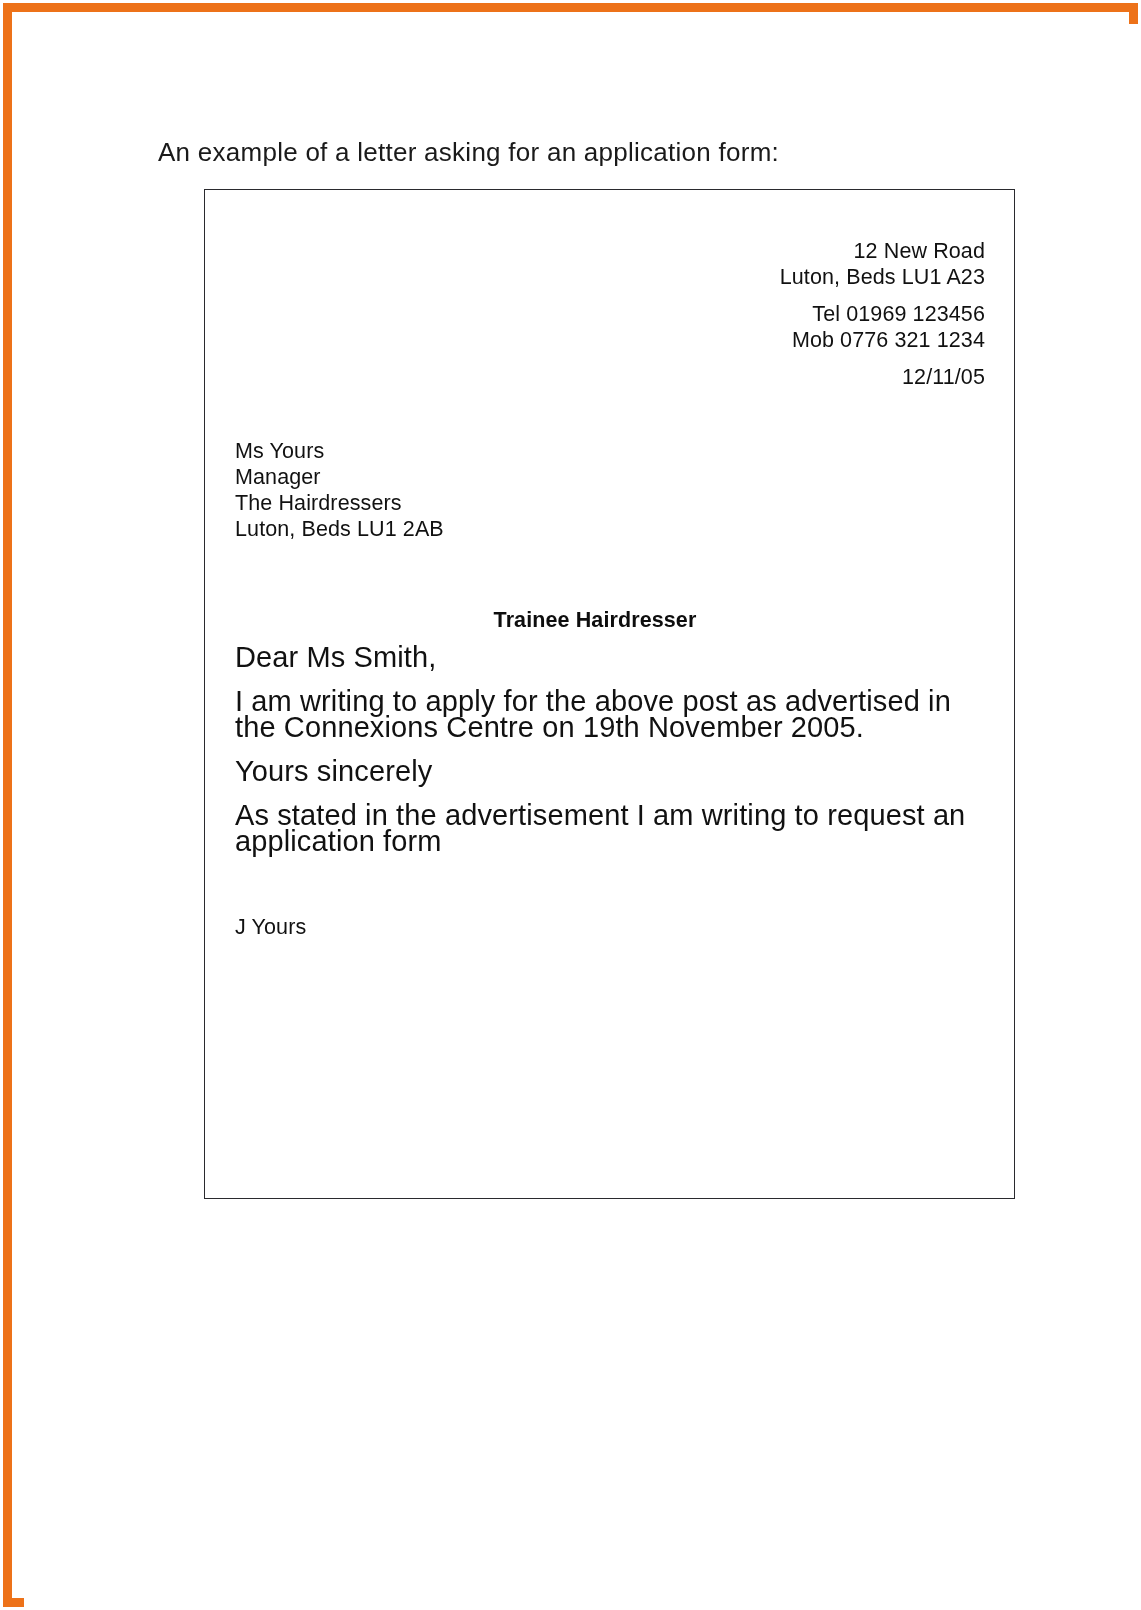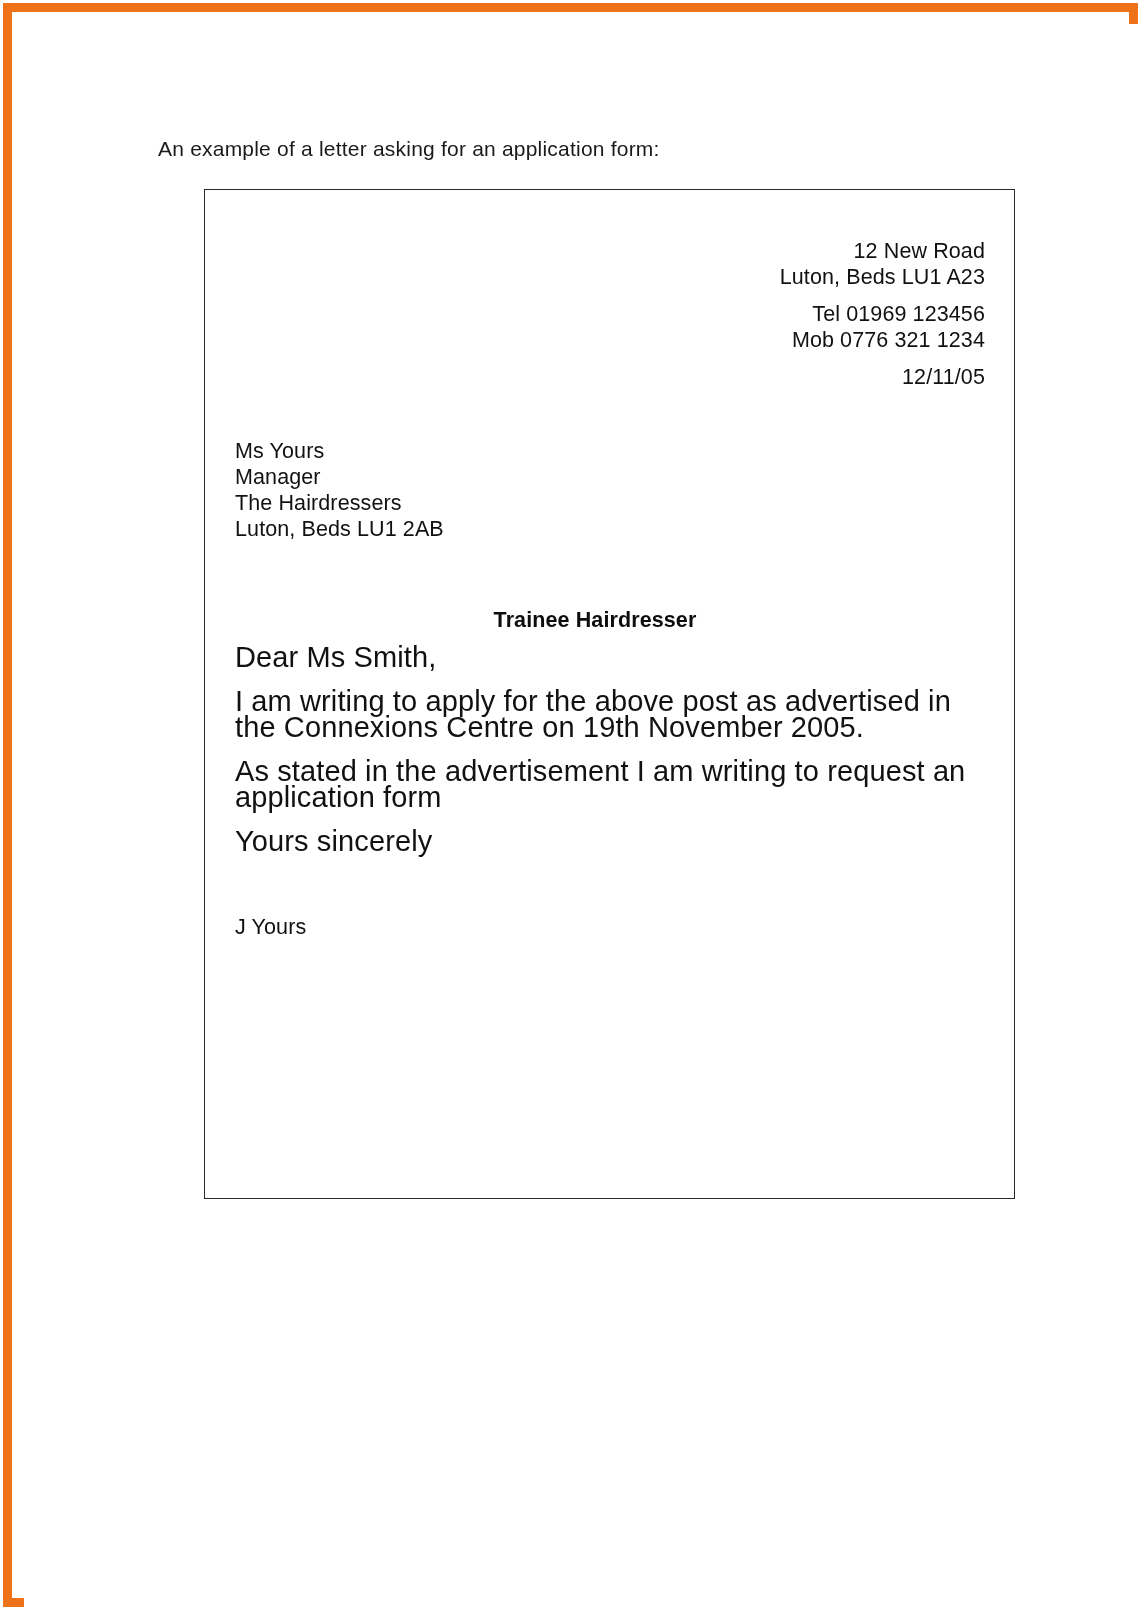--- a/index.html
+++ b/index.html
@@ -40,21 +40,21 @@
     width: 1117px;
     height: 1586px;
     background: #ffffff;
   }
 
   
   .caption {
     position: absolute;
     left: 158px;
     top: 136px;
-    font-size: 21px;
+    font-size: 26px;
     line-height: 1.25;
     color: #1a1a1a;
     letter-spacing: 0.01em;
     white-space: nowrap;
     text-align: center;
   }
 
   
   .letter-box {
     position: absolute;
@@ -177,22 +177,22 @@
         <span class="recipient-line">Manager</span>
         <span class="recipient-line">The Hairdressers</span>
         <span class="recipient-line">Luton, Beds  LU1 2AB</span>
       </div>
 
       <div class="subject-line">Trainee Hairdresser</div>
 
       <div class="letter-body">
         <p class="body-para">Dear Ms Smith,</p>
         <p class="body-para">I am writing to apply for the above post as advertised in the Connexions Centre on 19th November 2005.</p>
+        <p class="body-para">Yours sincerely</p>
         <p class="body-para">As stated in the advertisement I am writing to request an application form</p>
-        <p class="body-para">Yours sincerely</p>
       </div>
 
       <div class="signature-name">J Yours</div>
 
     </div>
   </div>
 
 </div>
 
 </body></html>

